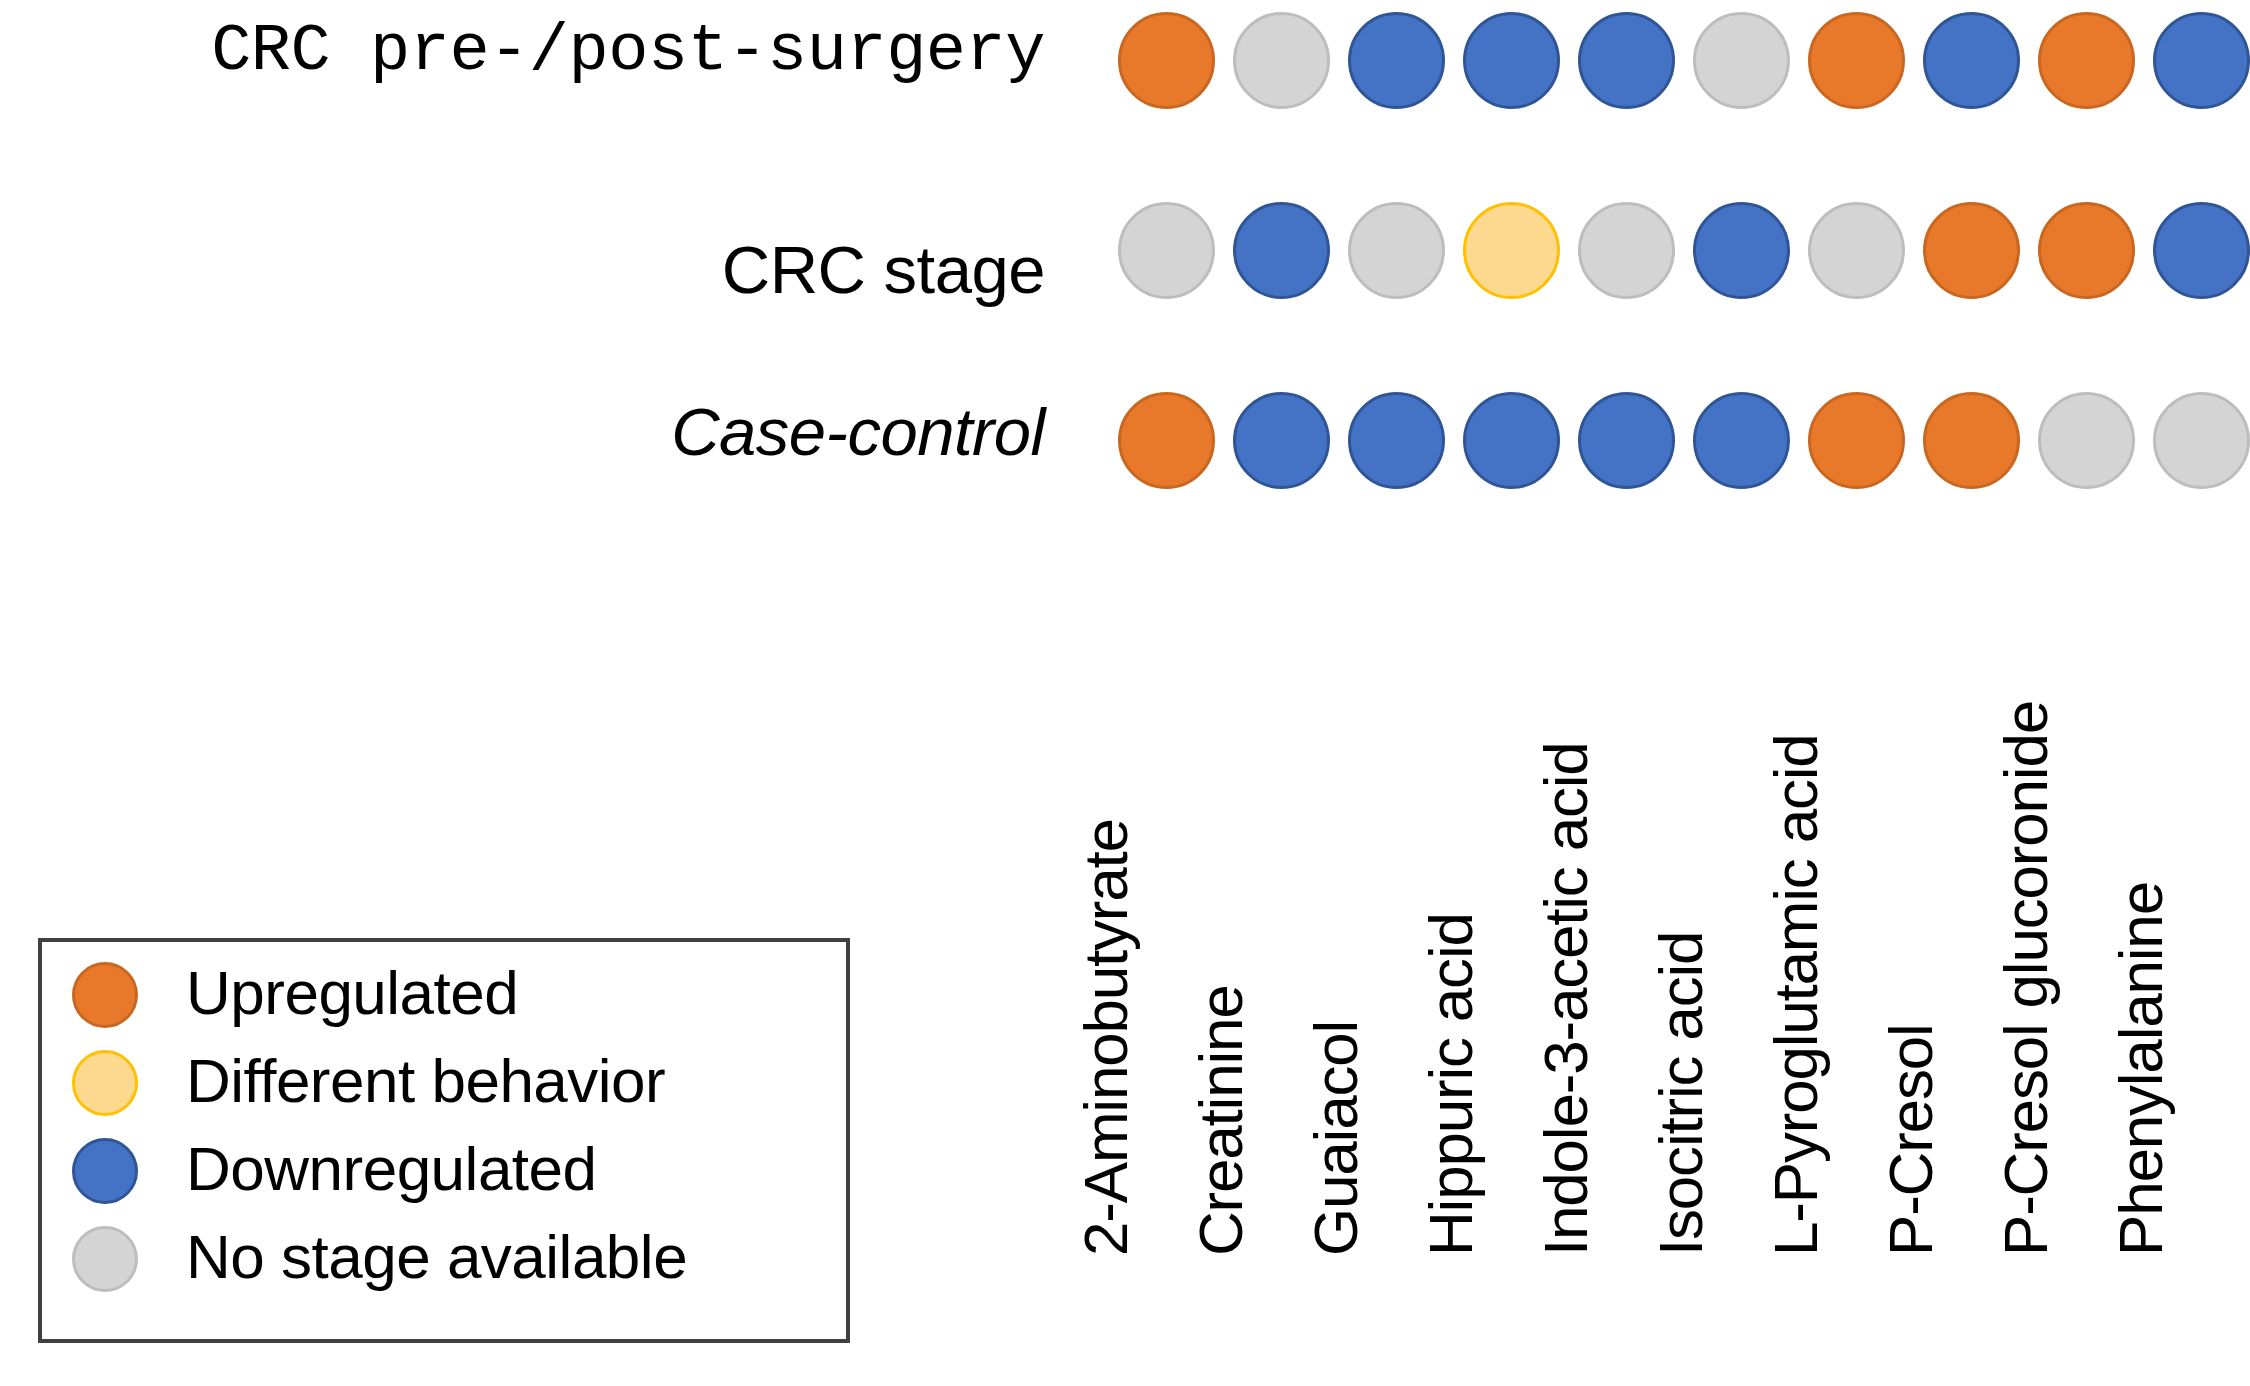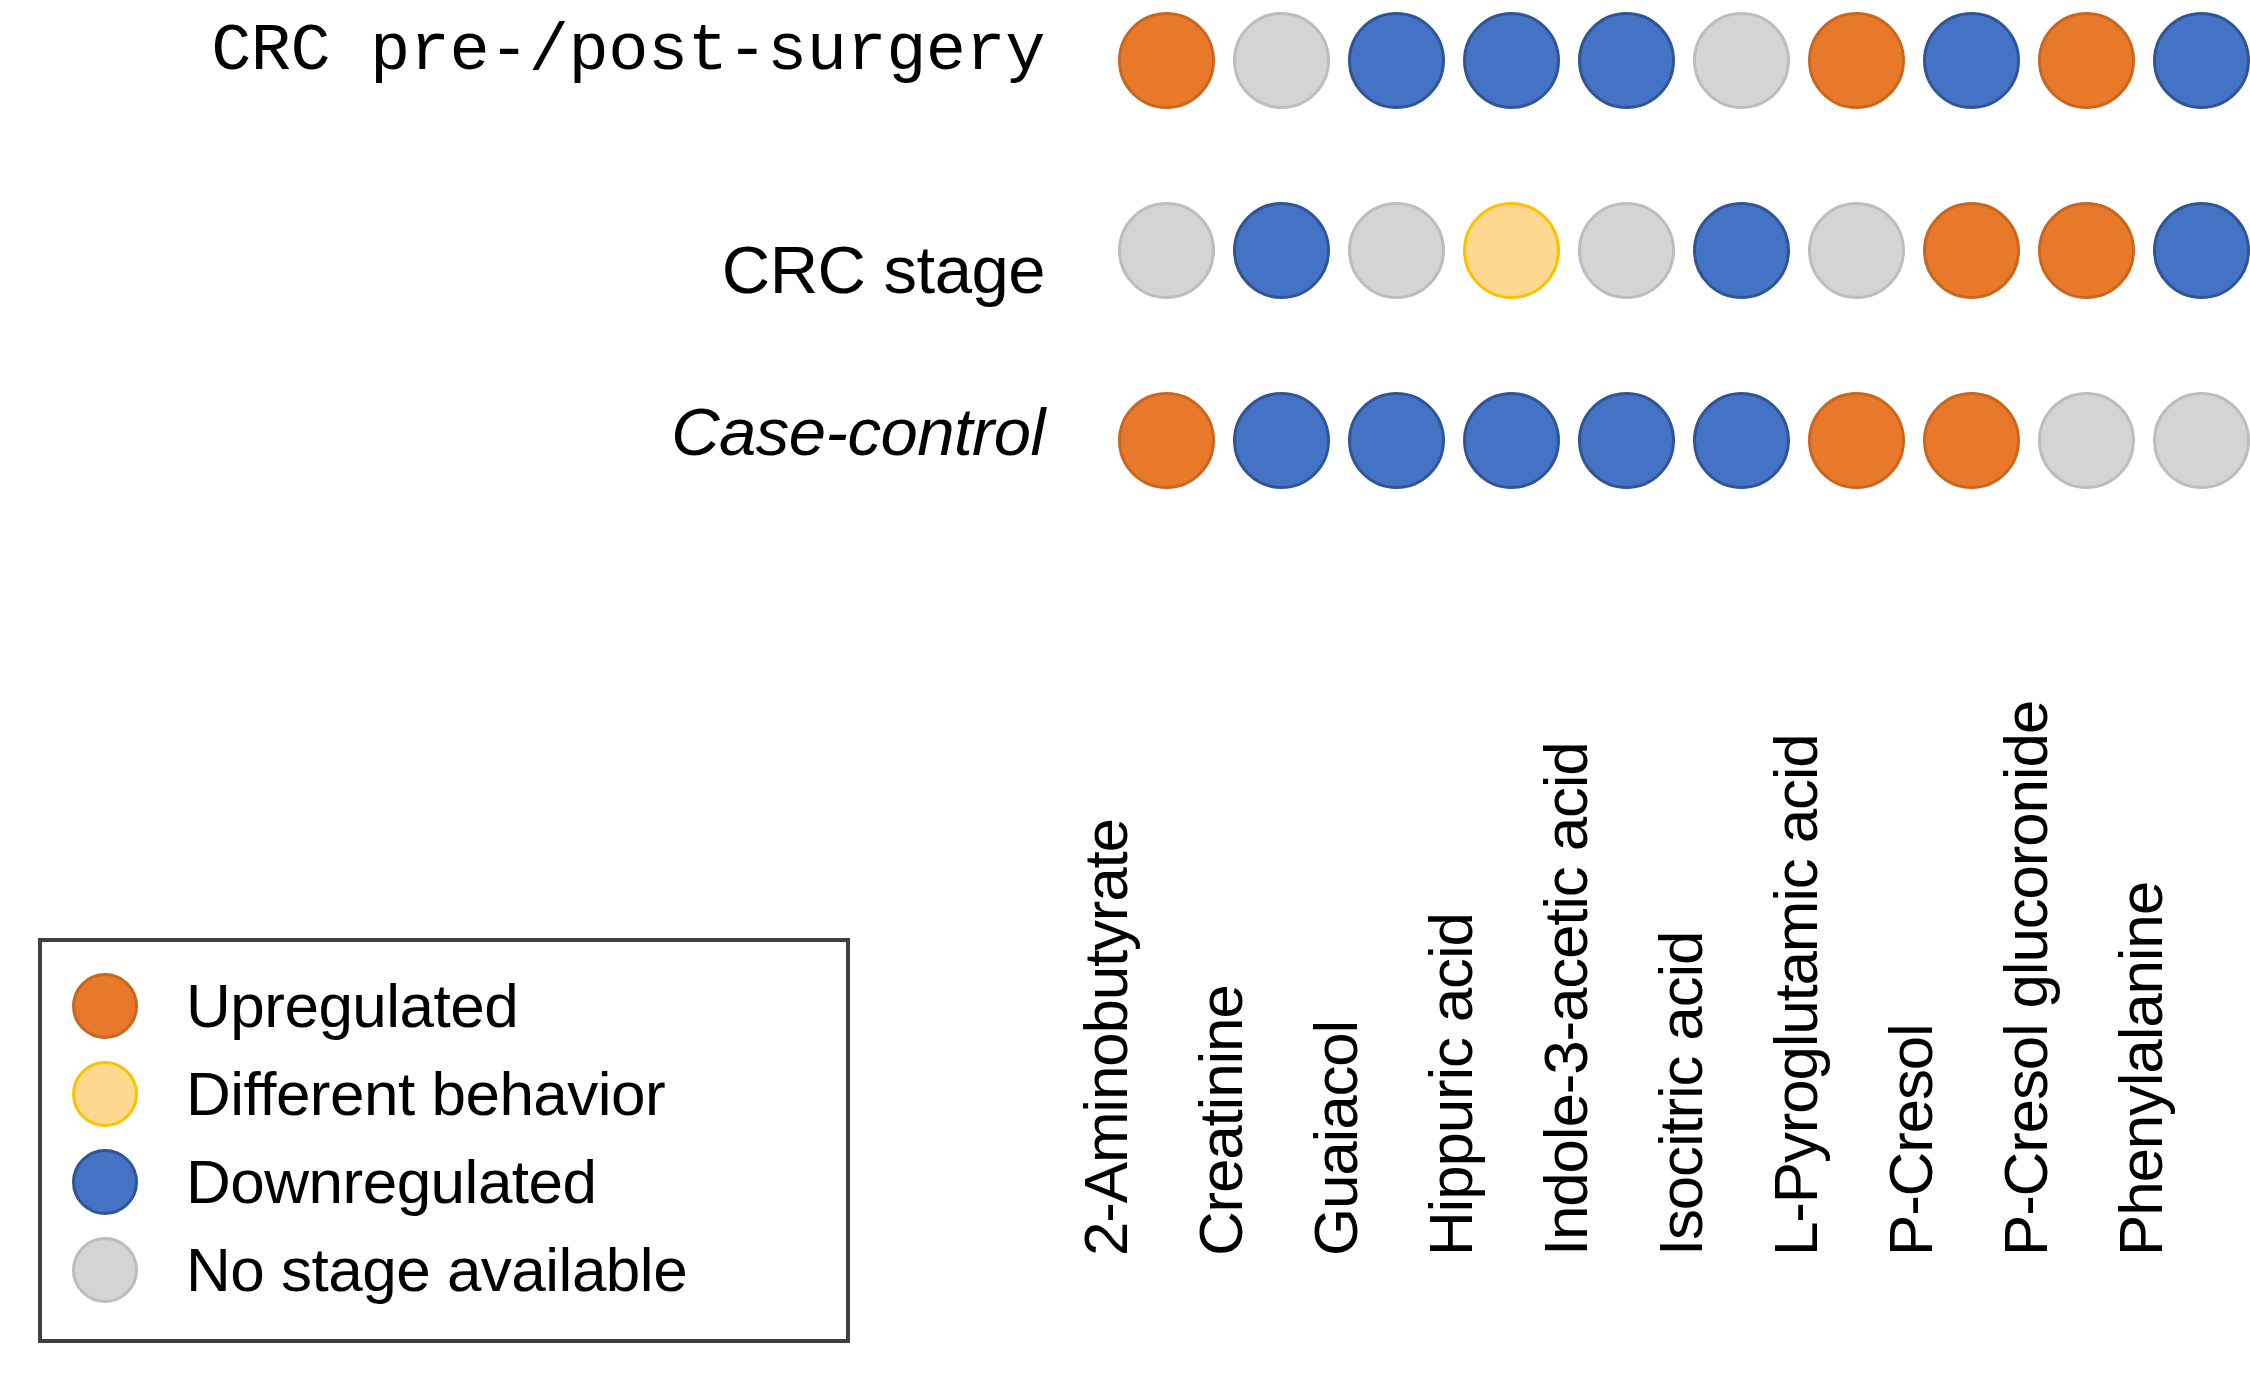--- a/index.html
+++ b/index.html
@@ -105,21 +105,20 @@
     box-sizing: border-box;
   }
   .legend-list {
     position: absolute;
     left: 22px;
     top: 20px;
     right: 10px;
   }
   .legend-row {
     display: flex;
-    align-items: center;
     height: 88px;
   }
   .legend-dot {
     width: 66px;
     height: 66px;
     border-radius: 50%;
     box-sizing: border-box;
     flex: 0 0 auto;
     margin-left: 8px;
   }

